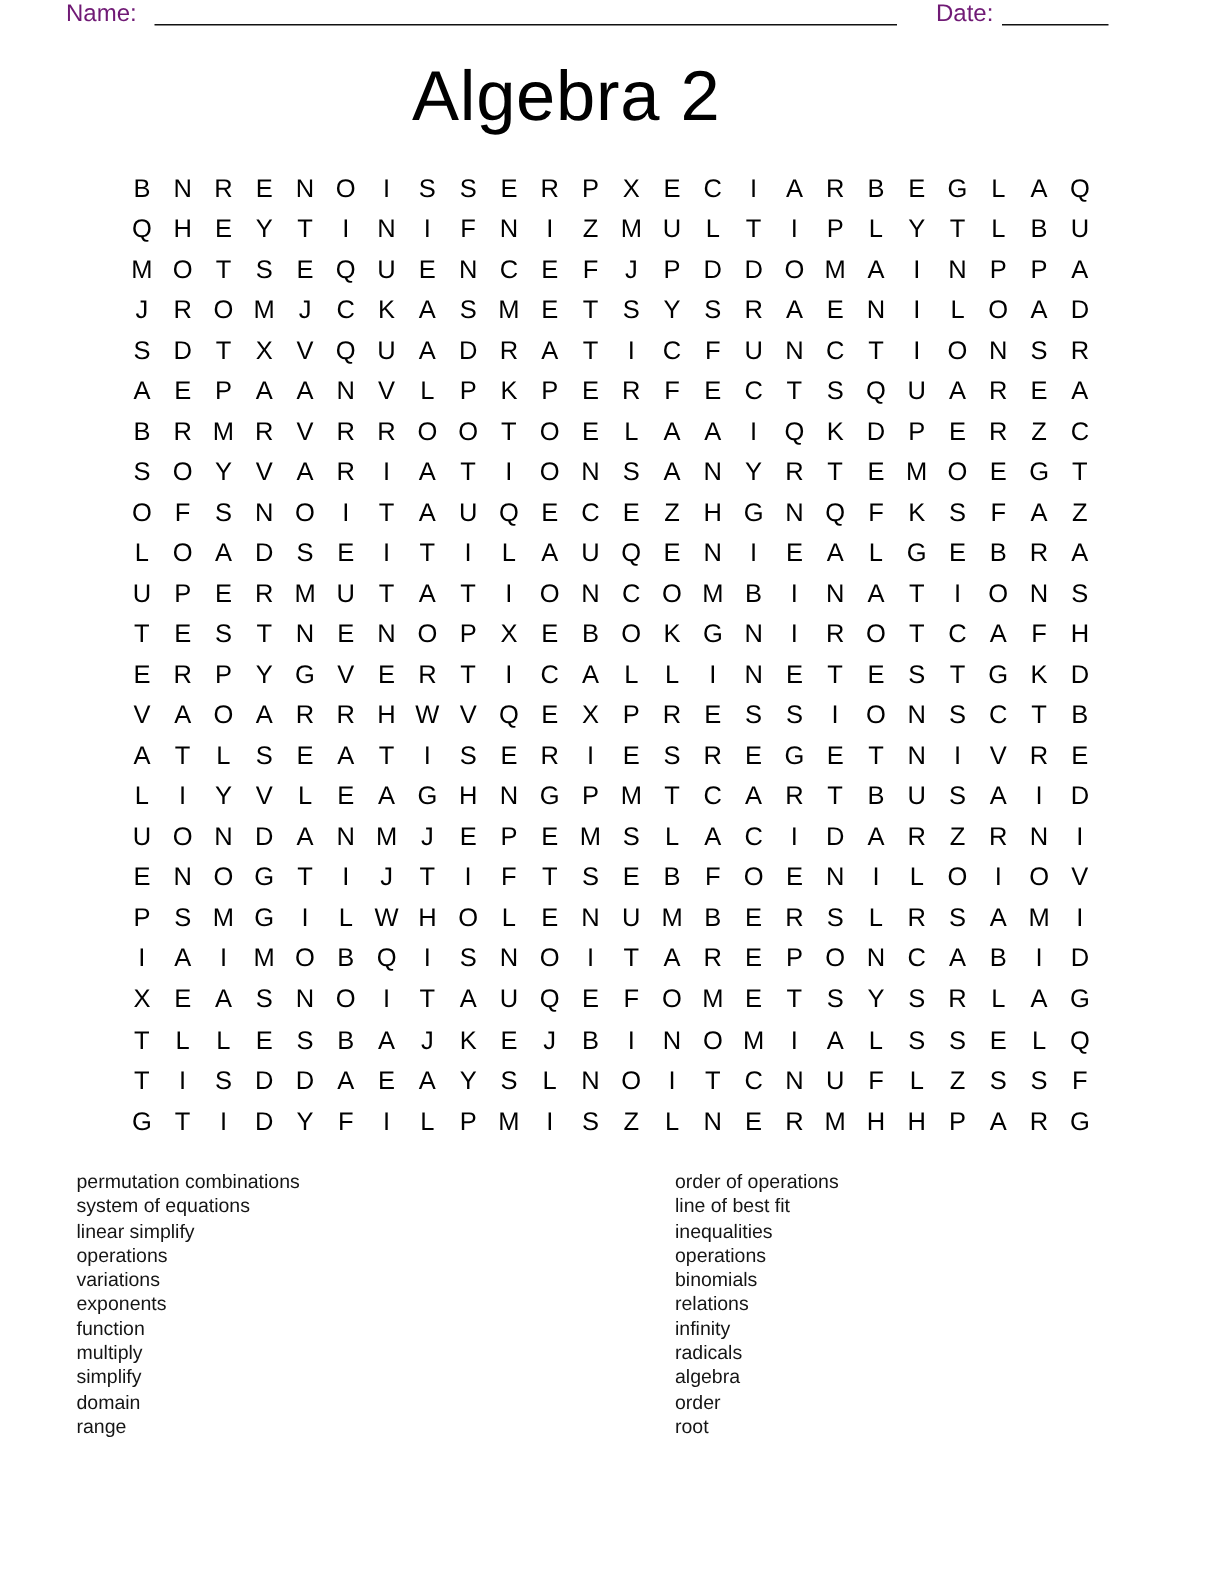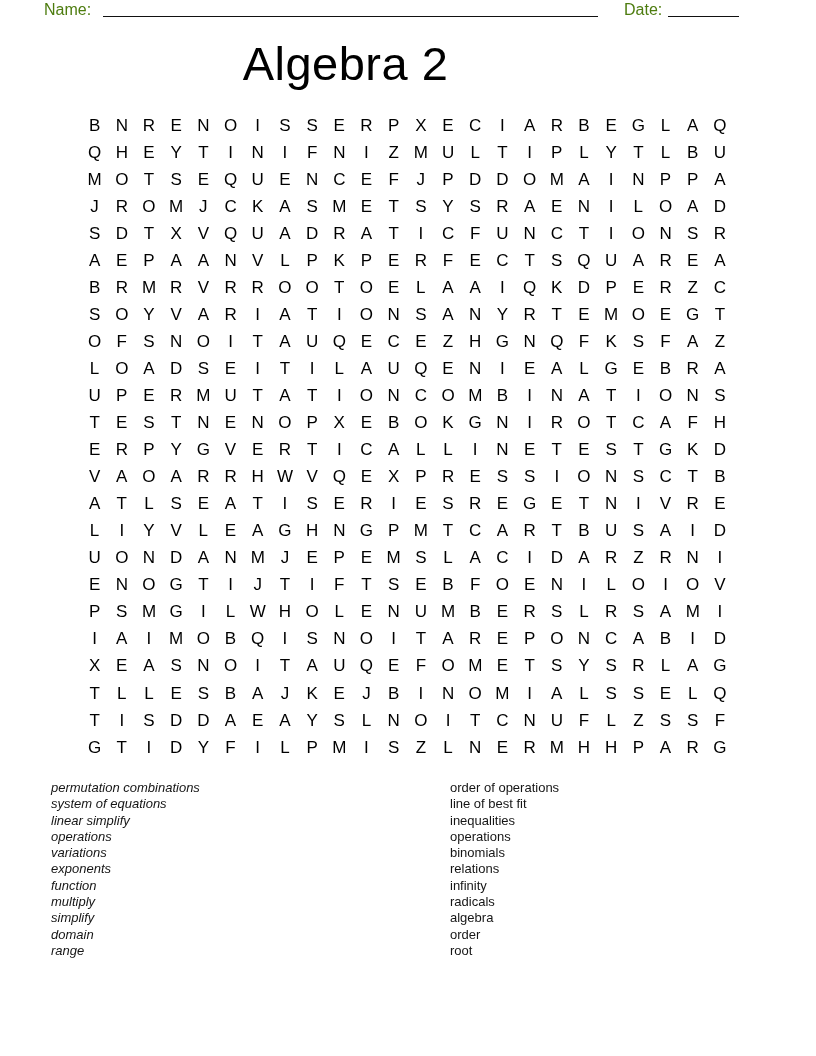--- a/index.html
+++ b/index.html
@@ -7,34 +7,35 @@
     width: 816px; height: 1056px;
     background: #ffffff;
     font-family: "Liberation Sans", sans-serif;
     color: #000;
     position: relative;
     overflow: hidden;
   }
   .page { position: absolute; inset: 0; }
 
   
-  .hdr-label { position: absolute; top: 1px; font-size: 16px; color: #4d7c0f; }
+  .hdr-label { position: absolute; top: 1px; font-size: 16px; color: #701a75; }
   .name-label { left: 44px; }
   .date-label { left: 624px; }
   .blank-line { position: absolute; top: 16px; border-bottom: 1.6px solid #111; height: 0; }
   .name-line { left: 103px; width: 495px; }
   .date-line { left: 668px; width: 71px; }
 
   
   .title {
     position: absolute; top: 36px; left: 0; width: 691px;
     text-align: center;
     font-size: 47px; font-weight: 400;
     letter-spacing: 0.5px;
     color: #000;
+    padding-left: 32px;
   }
 
   
   .grid {
     position: absolute; left: 81px; top: 112px;
     display: grid;
     grid-template-columns: repeat(24, 27.2px);
     grid-auto-rows: 27.06px;
   }
   .cell {
@@ -42,21 +43,21 @@
     font-size: 17px; font-weight: 400; color: #000;
   }
 
   
   .word-col {
     position: absolute; top: 780px;
     font-size: 13px; line-height: 16.3px;
     color: #151515;
     white-space: nowrap;
   }
-  .word-col-1 { left: 51px; font-style: italic; }
+  .word-col-1 { left: 51px; }
   .word-col-2 { left: 228px; }
   .word-col-3 { left: 408px; margin-left: 42px; }
   .word-col-4 { left: 588px; }
 </style>
 </head>
 <body>
 
 <div class="page">
 
   <span class="hdr-label name-label">Name:</span>

